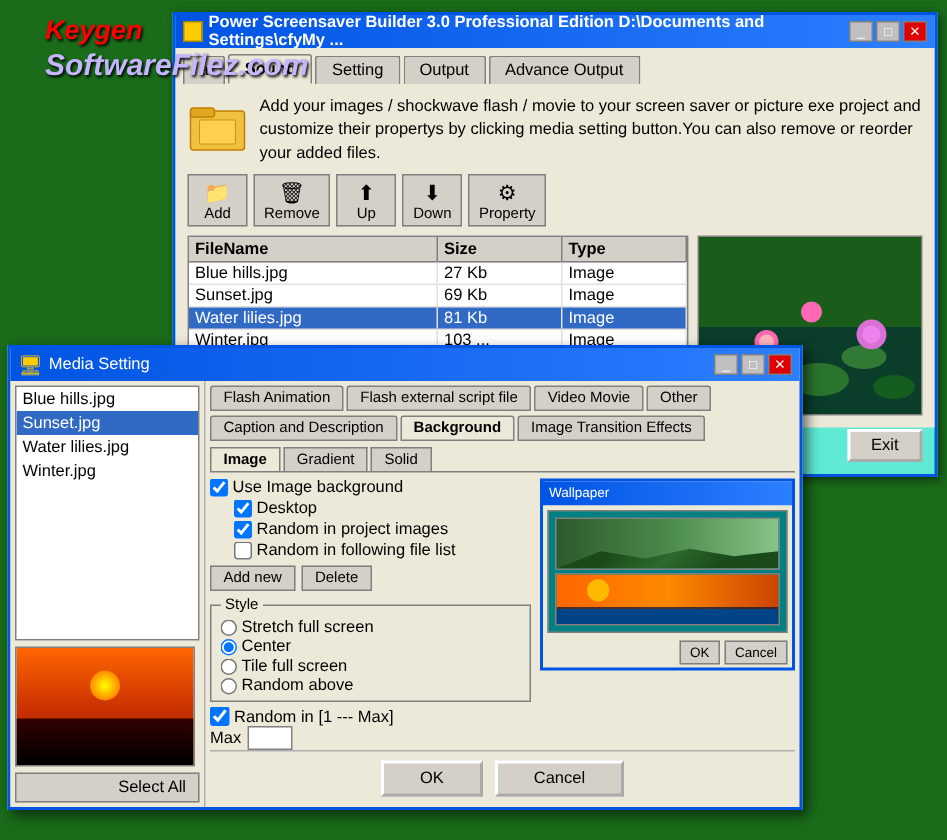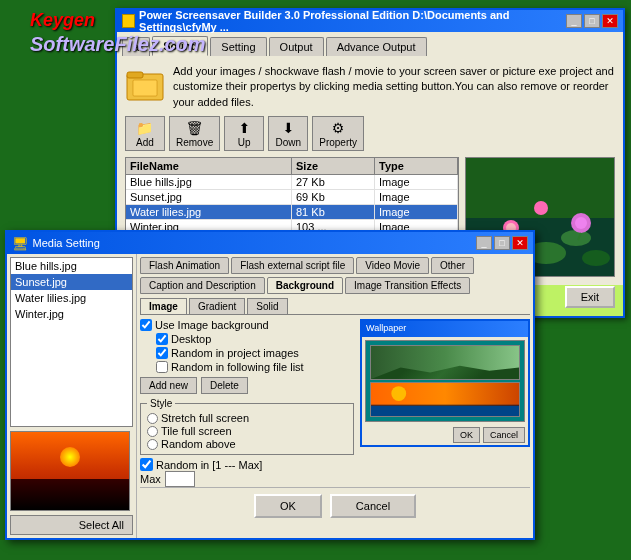--- a/index.html
+++ b/index.html
@@ -39,21 +39,21 @@
       line-height: 1.2;
     }
 
     
     .main-window {
       position: absolute;
       top: 8px;
       left: 115px;
       width: 510px;
       height: 310px;
-      background: #bef264;
+      background: #5eead4;
       border: 2px solid #0054e3;
       box-shadow: 2px 2px 6px rgba(0,0,0,0.5);
     }
 
     .title-bar {
       background: linear-gradient(to right, #0054e3, #2c7fff);
       color: white;
       padding: 3px 5px;
       display: flex;
       align-items: center;
@@ -722,20 +722,24 @@
             <button class="small-btn">Delete</button>
           </div>
 
           <fieldset class="style-group">
             <legend>Style</legend>
             <div class="radio-row">
               <input type="radio" name="style" style="">
               <span>Stretch full screen</span>
             </div>
             <div class="radio-row">
+              <input type="radio" name="style" checked="" style="">
+              <span>Center</span>
+            </div>
+            <div class="radio-row">
               <input type="radio" name="style" style="">
               <span>Tile full screen</span>
             </div>
             <div class="radio-row">
               <input type="radio" name="style" style="">
               <span>Random above</span>
             </div>
           </fieldset>
 
           <div class="random-row">

